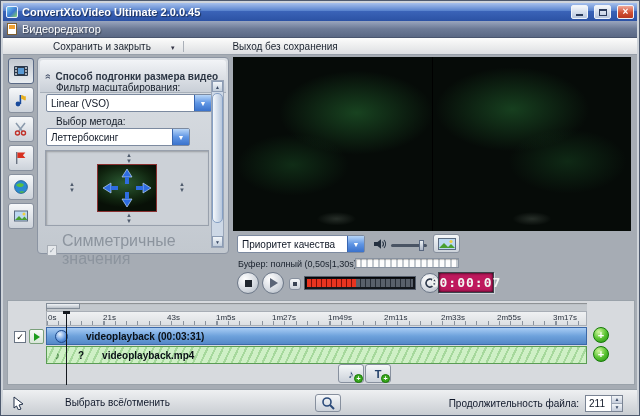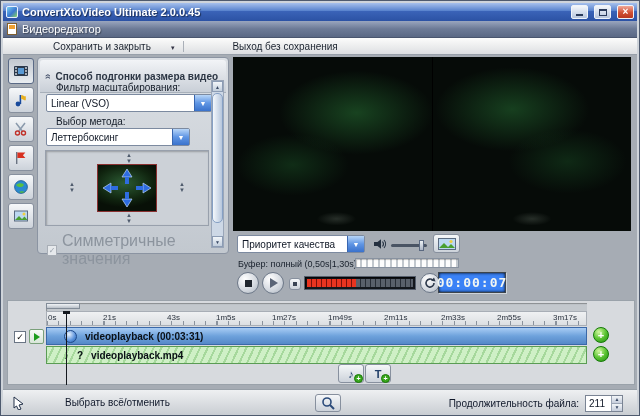--- a/index.html
+++ b/index.html
@@ -104,21 +104,21 @@
 
   .circlebtn { position:absolute; width:22px; height:22px; border-radius:50%;
     background:radial-gradient(circle at 35% 30%,#fff,#d2d7de 60%,#aab2bc); border:1px solid #6d7888;
     display:flex; align-items:center; justify-content:center; }
   .stop-sq { width:7px; height:7px; background:#20262e; }
   .play-tri { width:0; height:0; border-left:8px solid #5a6476; border-top:5px solid transparent; border-bottom:5px solid transparent; margin-left:2px; }
   .redslot { position:absolute; left:303px; top:275px; width:112px; height:14px; background:#14181e;
     border:1px solid #555e6c; box-shadow:inset 1px 1px 2px #000; display:flex; padding:2px; }
   .redfill { width:46%; height:100%; background:repeating-linear-gradient(90deg,#e83420 0 4px,#7a100a 4px 5px); }
   .redrest { flex:1; height:100%; background:repeating-linear-gradient(90deg,#6a727e 0 4px,#2c323c 4px 5px); opacity:.8; }
-  .lcd { position:absolute; left:437px; top:271px; width:68px; height:21px; background:#3b82f6;
+  .lcd { position:absolute; left:437px; top:271px; width:56px; height:21px; background:#be185d;
     border:1px solid #3c444c; box-shadow:inset 0 0 3px #000, 1px 1px 0 #cfd4da;
     color:#f2f6f2; font-family:"DejaVu Sans Mono","Liberation Mono",monospace;
     font-size:13px; font-weight:bold; letter-spacing:1px;
     display:flex; align-items:center; justify-content:center; }
 
   
   .timelinebox { position:absolute; left:6px; top:299px; width:628px; height:85px;
     background:#d7dade; border:1px solid #9aa2aa; }
   .zoomgroove { position:absolute; left:38px; top:2px; width:541px; height:8px; background:#c3c8cd;
     box-shadow:inset 1px 1px 1px rgba(0,0,0,.3); }
@@ -129,21 +129,21 @@
   .ruler::after { content:""; position:absolute; left:0; right:0; bottom:0; height:4px;
     background:repeating-linear-gradient(90deg,#8a929c 0 1px,transparent 1px 11.3px); }
   .rlabel { position:absolute; top:1px; font-size:8px; color:#2a323e; }
   .gcheck { position:absolute; left:6px; top:30px; width:12px; height:12px; background:#fff;
     border:1px solid #6a7584; font-size:9px; line-height:11px; text-align:center; color:#111; }
   .gplay { position:absolute; left:21px; top:28px; width:15px; height:15px; border:1px solid #7aa07a;
     border-radius:2px; background:linear-gradient(#f8fbf8,#d8e6d8);
     display:flex; align-items:center; justify-content:center; }
   .gplay-tri { width:0; height:0; border-left:6px solid #1c9c1c; border-top:4px solid transparent; border-bottom:4px solid transparent; margin-left:1px; }
   .track { position:absolute; left:38px; width:541px; height:18px; display:flex; align-items:center;
-    gap:8px; font-size:10px; font-weight:bold; color:#0a1016; padding:0 17px; }
+    gap:18px; font-size:10px; font-weight:bold; color:#0a1016; padding:0 8px; }
   #track1 { top:26px; background:linear-gradient(#a8ccf4,#6ea2dc 50%,#5588c8); border:1px solid #3a68a8; }
   #track2 { top:45px; background:repeating-linear-gradient(115deg,#cff0c6 0 5px,#a6d89c 5px 7px); border:1px solid #5a9c54; }
   .t1icon { width:13px; height:13px; border-radius:50%;
     background:radial-gradient(circle at 35% 30%,#eaf4ff,#5a92dc 60%,#2a62ac); border:1px solid #1e4a8c; }
   .t2note { font-size:10px; color:#2a6a2a; font-weight:bold; }
   .plusbtn { position:absolute; left:585px; width:16px; height:16px; border-radius:50%;
     background:radial-gradient(circle at 35% 28%,#d2f8a0,#5cc434 50%,#1e8e0e);
     border:1px solid #147a06; color:#fff; font-size:11px; font-weight:bold;
     line-height:14px; text-align:center; }
   .insbtn { top:63px; width:26px; height:19px; }

